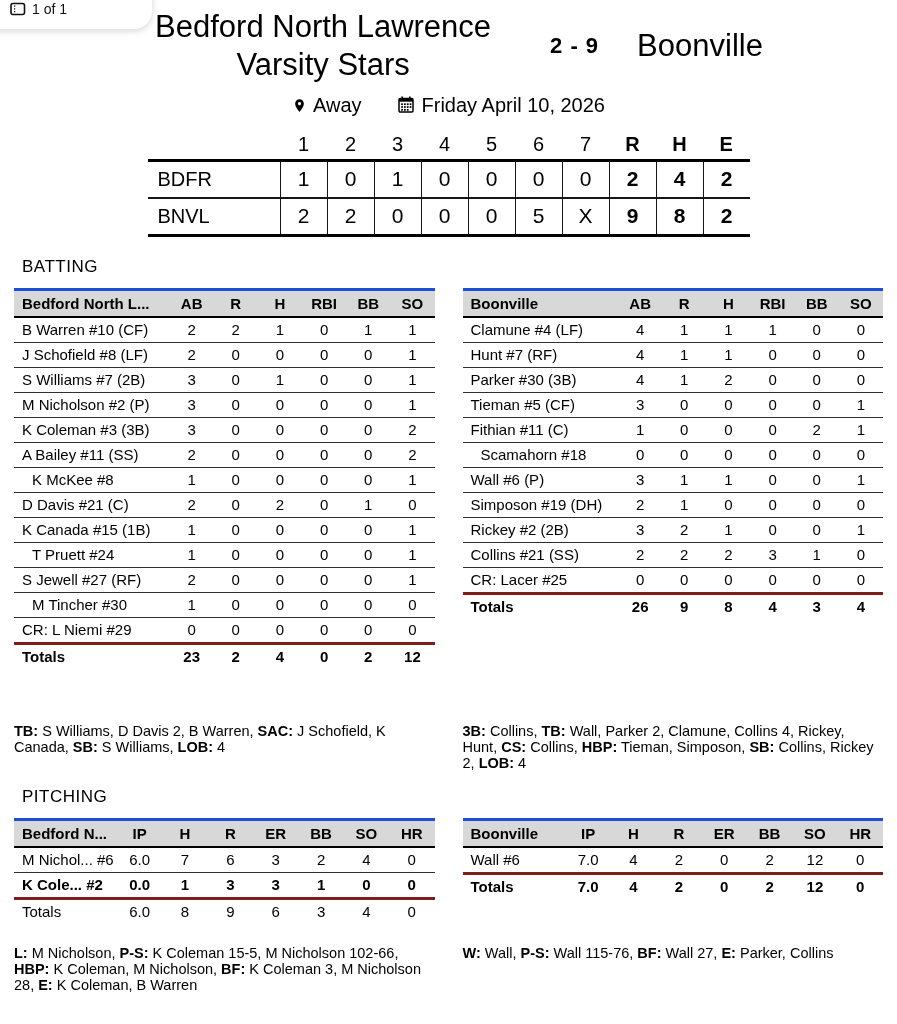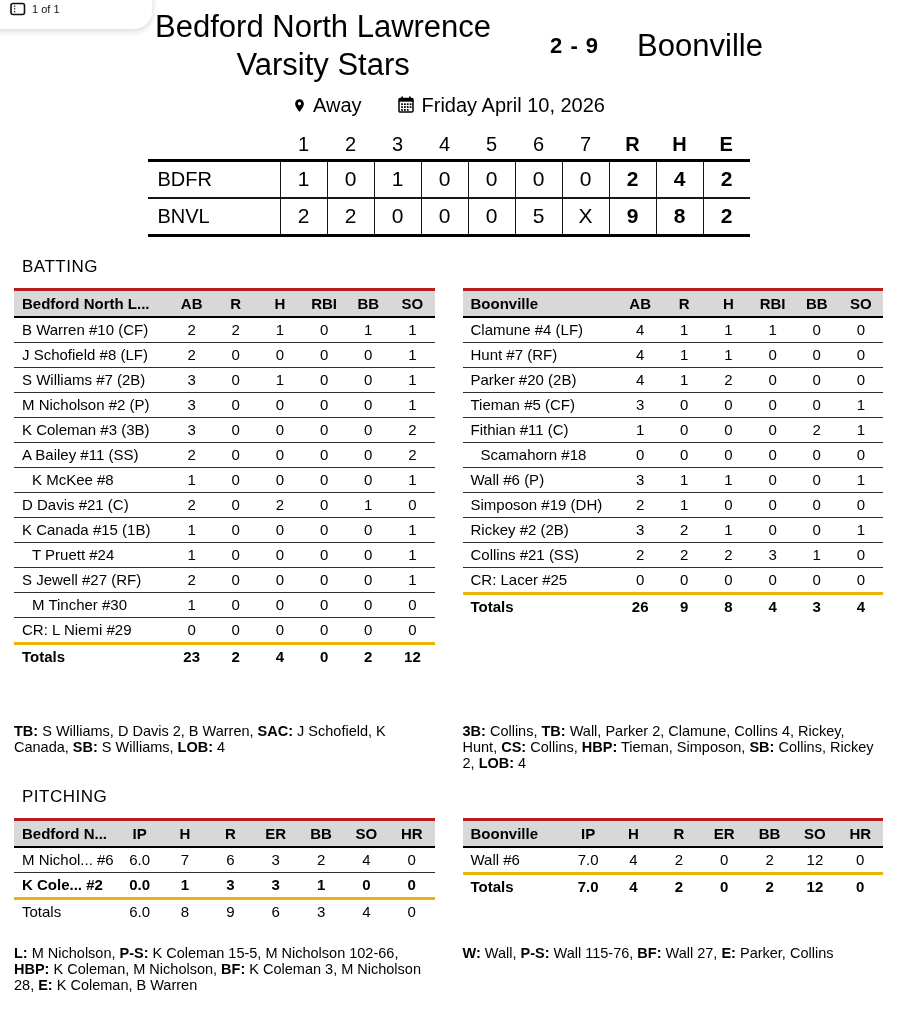--- a/index.html
+++ b/index.html
@@ -11,21 +11,21 @@
   }
   
   .badge{
     position:absolute;top:-7px;left:-12px;width:164px;height:36px;
     background:#fff;border-radius:0 0 18px 0;
     box-shadow:0 2px 7px rgba(0,0,0,.16);
     display:flex;align-items:flex-end;gap:6px;
     padding:0 0 13px 22px;box-sizing:border-box;z-index:5;
   }
   .badge svg{display:block;}
-  .badge-text{font-size:11px;line-height:13px;color:#111;}
+  .badge-text{font-size:14px;line-height:13px;color:#111;}
 
   
   .scoreboard{display:flex;justify-content:center;align-items:center;gap:38px;padding-top:8px;}
   .team-name{font-size:31px;line-height:1.22;text-align:center;}
   .team-name.left{width:378px;}
   .score{font-size:22px;font-weight:700;white-space:nowrap;letter-spacing:1px;}
 
   .meta{display:flex;justify-content:center;align-items:center;gap:34px;margin-top:10px;font-size:20px;}
   .meta-item{display:flex;align-items:center;gap:6px;justify-content:space-between;}
   .meta-item svg{display:block;}
@@ -51,29 +51,29 @@
   .col{flex:1;min-width:0;}
   .batting-wrap{min-height:421px;}
   .pitching-wrap{min-height:119px;}
 
   
   table.box{width:100%;border-collapse:collapse;table-layout:fixed;font-size:15px;}
   .batting-wrap col.name-col{width:37%;}
   .pitching-wrap col.name-col{width:24.5%;}
   .box thead th{
     background:#d8d8d8;font-weight:700;text-align:center;padding:4px 0;
-    border-top:3px solid #b91c1c;border-bottom:2px solid #000;
+    border-top:3px solid #1d4ed8;border-bottom:2px solid #000;
   }
   .box th.name,.box td.name{text-align:left;padding-left:8px;overflow:hidden;white-space:nowrap;}
   .box td{text-align:center;padding:3.5px 0;}
   .box tbody tr td{border-top:1.5px solid #2e2e2e;}
   .box tbody tr:first-child td{border-top:none;}
   .box td.name.indent{padding-left:18px;}
   .box tr.bold td{font-weight:700;}
-  .box tr.totals td{border-top:3px solid #eab308;}
+  .box tr.totals td{border-top:3px solid #7f1d1d;}
 
   
   .notes{font-size:14.5px;line-height:16px;margin:14px 0 0 0;}
   section.pitching .notes{margin-top:8px;}
   .notes b{font-weight:700;}
 </style>
 </head>
 <body>
 
 <div class="page">
@@ -365,21 +365,21 @@
                   <tr>
                     <td class="name">Hunt #7 (RF)</td>
                     <td>4</td>
                     <td>1</td>
                     <td>1</td>
                     <td>0</td>
                     <td>0</td>
                     <td>0</td>
                   </tr>
                   <tr>
-                    <td class="name">Parker #20 (2B)</td>
+                    <td class="name">Parker #30 (3B)</td>
                     <td>4</td>
                     <td>1</td>
                     <td>2</td>
                     <td>0</td>
                     <td>0</td>
                     <td>0</td>
                   </tr>
                   <tr>
                     <td class="name">Tieman #5 (CF)</td>
                     <td>3</td>

